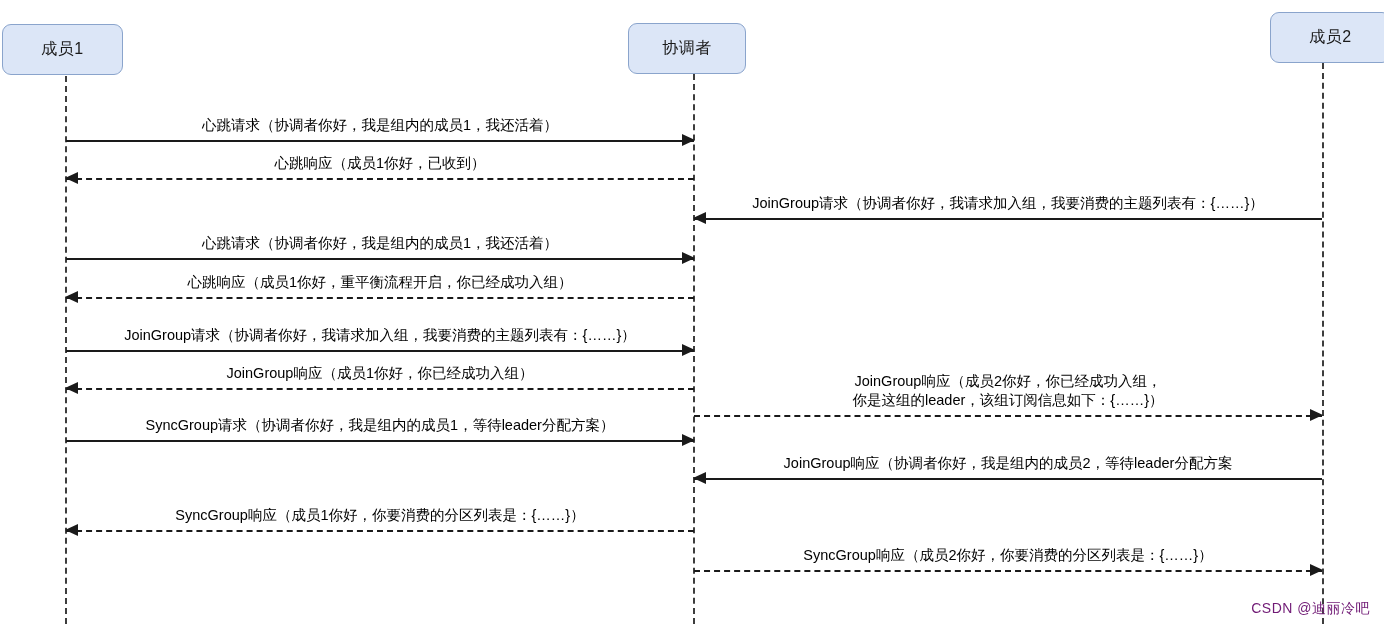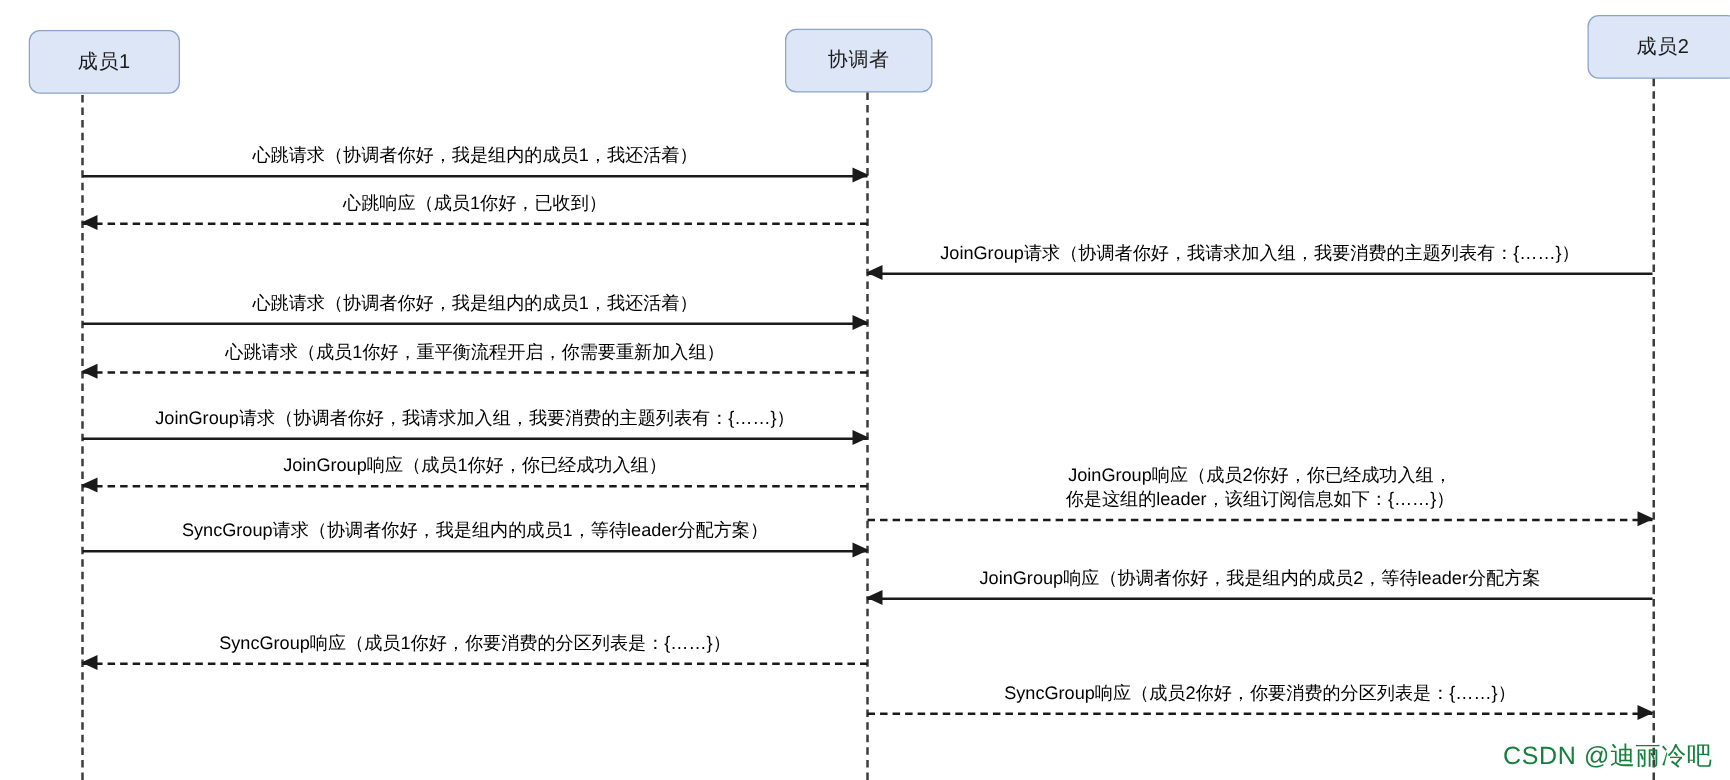--- a/index.html
+++ b/index.html
@@ -25,21 +25,21 @@
     background: #dce6f7;
     border: 1px solid #8aa4cc;
     border-radius: 9px;
     display: flex;
     align-items: center;
     justify-content: center;
     font-size: 16px;
     color: #1a1a1a;
     letter-spacing: .5px;
   }
-  .p-member1 { left: 23px;   top: 24px; width: 121px; height: 51px; }
+  .p-member1 { left: 2px;   top: 24px; width: 121px; height: 51px; }
   .p-coord   { left: 628px;  top: 23px; width: 118px; height: 51px; font-family: Liberation Serif, serif; }
   .p-member2 { left: 1270px; top: 12px; width: 121px; height: 51px; }
 
   
   .lifeline {
     position: absolute;
     width: 0;
     border-left: 2px dashed #3d3d3d;
   }
   .ll-member1 { left: 65px;   top: 76px; height: 548px; }
@@ -90,22 +90,22 @@
     line-height: 19px;
     color: #000000;
     white-space: pre;
   }
 
   
   .watermark {
     position: absolute;
     right: 14px;
     bottom: 6px;
-    font-size: 20px;
-    color: #15803d;
+    font-size: 14px;
+    color: #701a75;
     letter-spacing: .5px;
   }
 </style>
 </head>
 <body>
 
 <div id="canvas">
 
   <div class="participant p-member1">
     <span>成员1</span>
@@ -139,21 +139,21 @@
     <div class="head"></div>
   </div>
 
   <div class="msg to-right" style="left:66px; top:258px; width:628px;">
     <div class="label">心跳请求（协调者你好，我是组内的成员1，我还活着）</div>
     <div class="line"></div>
     <div class="head"></div>
   </div>
 
   <div class="msg dashed to-left" style="left:66px; top:297px; width:628px;">
-    <div class="label">心跳请求（成员1你好，重平衡流程开启，你需要重新加入组）</div>
+    <div class="label">心跳响应（成员1你好，重平衡流程开启，你已经成功入组）</div>
     <div class="line"></div>
     <div class="head"></div>
   </div>
 
   <div class="msg to-right" style="left:66px; top:350px; width:628px;">
     <div class="label">JoinGroup请求（协调者你好，我请求加入组，我要消费的主题列表有：{……}）</div>
     <div class="line"></div>
     <div class="head"></div>
   </div>
 

